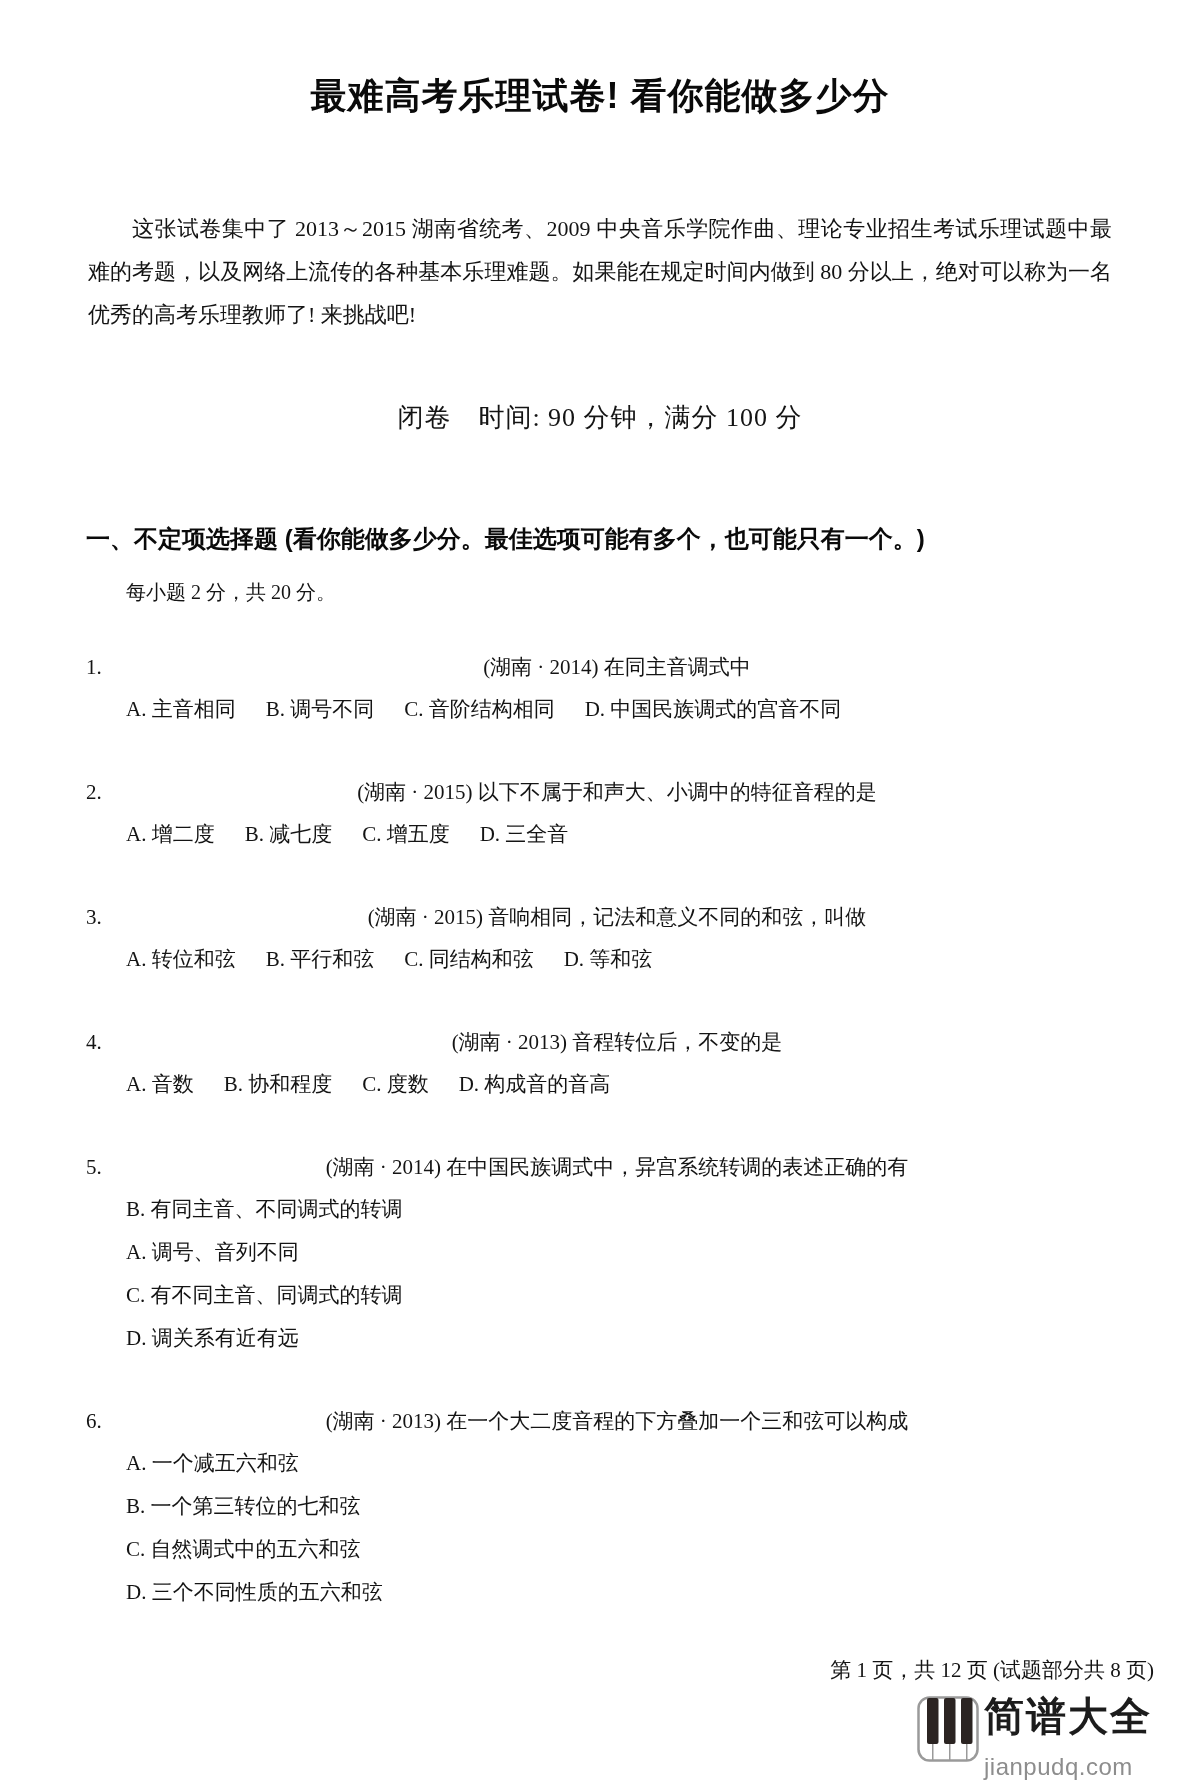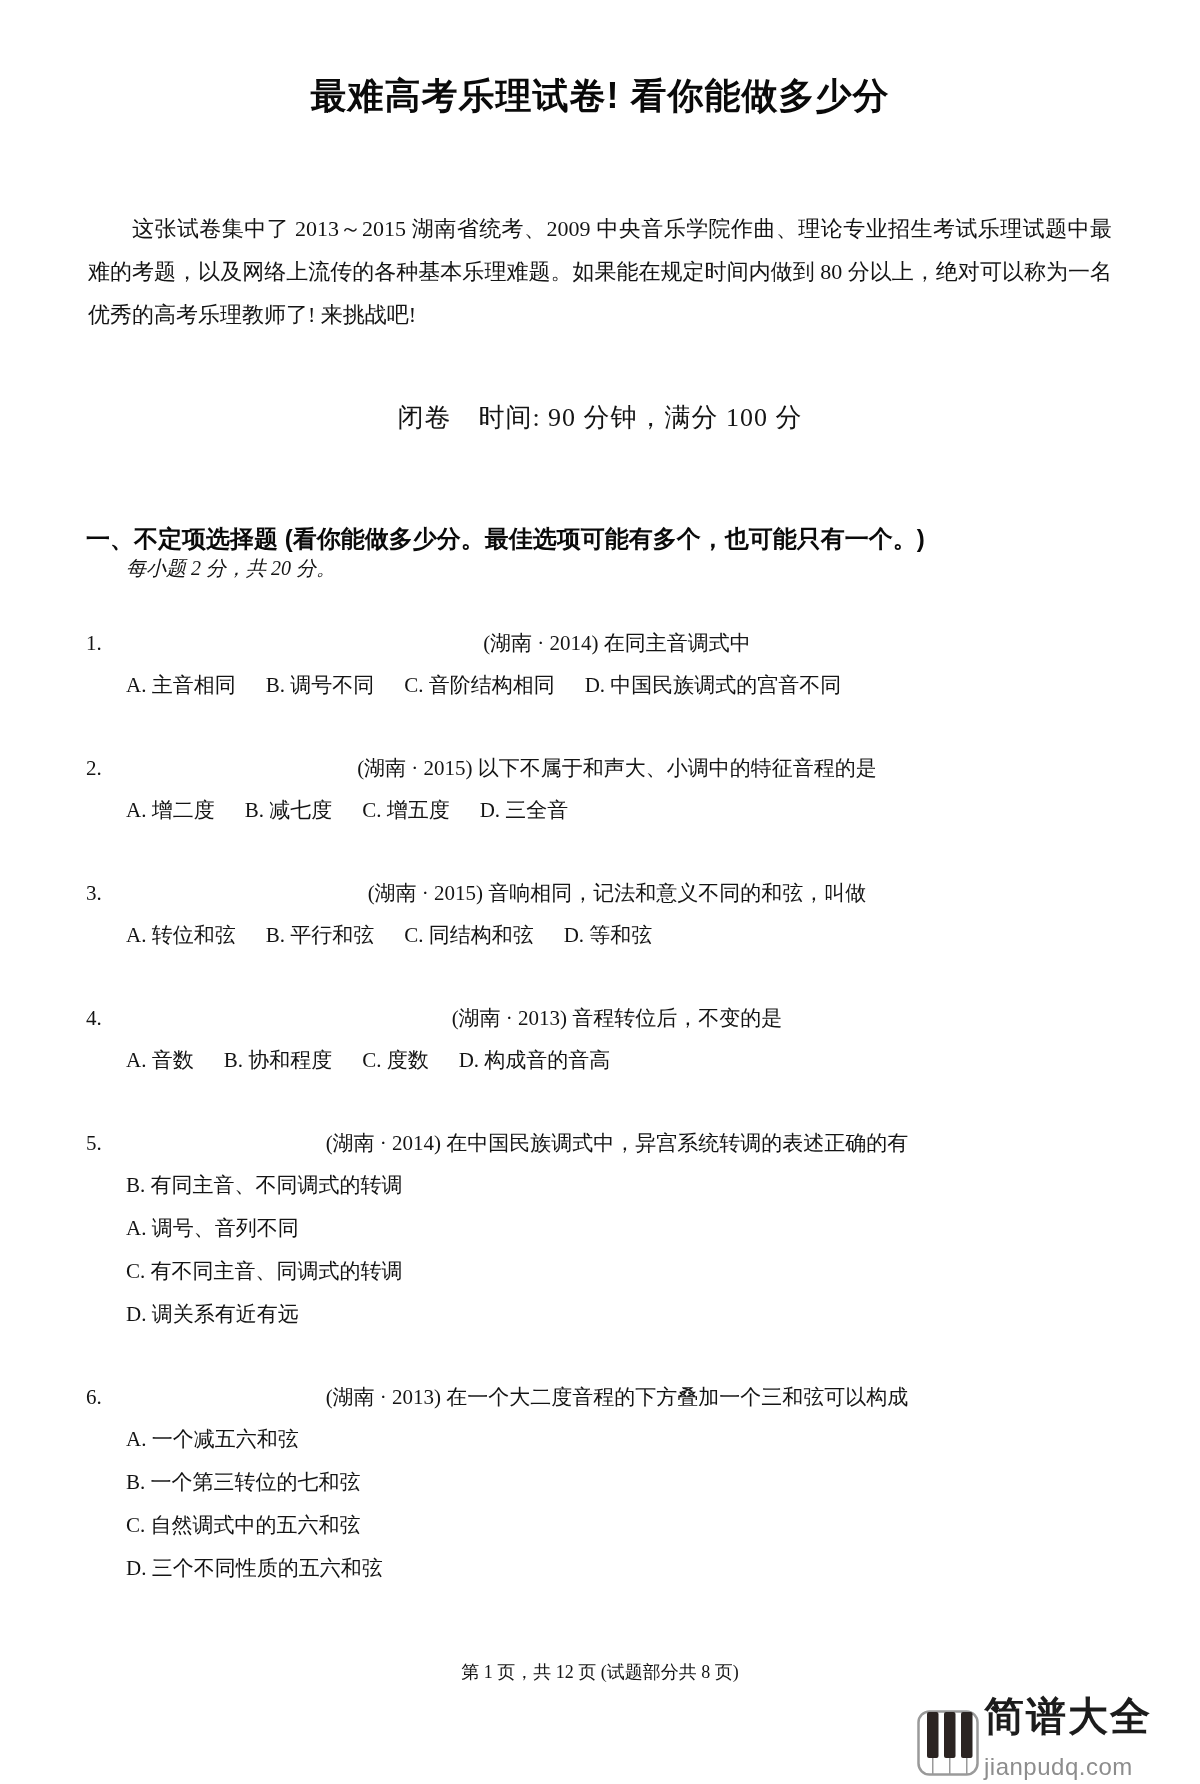--- a/index.html
+++ b/index.html
@@ -39,23 +39,23 @@
   }
   .section-heading {
     margin-top: 88px;
     padding: 0 40px;
     font-family: "Liberation Sans", "DejaVu Sans", sans-serif;
     font-weight: 700;
     font-size: 24px;
     color: #0a0a0a;
   }
   .section-note {
+    margin-top: 24px;
     padding-left: 80px;
     font-size: 20px;
-    font-style: italic;
   }
   .questions { margin-top: 40px; }
   .question { padding: 0 40px; margin-bottom: 40px; }
   .q-head {
     display: flex;
     font-size: 21px;
     line-height: 42px;
   }
   .q-num { flex: 0 0 34px; }
   .q-stem { flex: 1; text-align: center; }
@@ -64,29 +64,28 @@
     font-size: 21px;
     line-height: 43px;
   }
   .options.inline .option { display: inline-block; margin-right: 30px; }
   .options.stacked .option { display: block; }
   .footer {
     position: absolute;
     left: 0;
     right: 0;
     bottom: 100px;
-    text-align: center;
-    font-size: 18px;
+    text-align: right;
+    font-size: 21px;
   }
   .watermark {
     position: absolute;
     right: 2px;
     bottom: 4px;
     display: flex;
-    align-items: flex-end;
     gap: 5px;
     font-family: "Liberation Sans", "DejaVu Sans", sans-serif;
   }
   .wm-icon { display: block; }
   .wm-text { line-height: 1; padding-bottom: 1px; }
   .wm-brand {
     font-size: 40px;
     font-weight: 600;
     color: #1c1c1c;
     letter-spacing: 2px;

